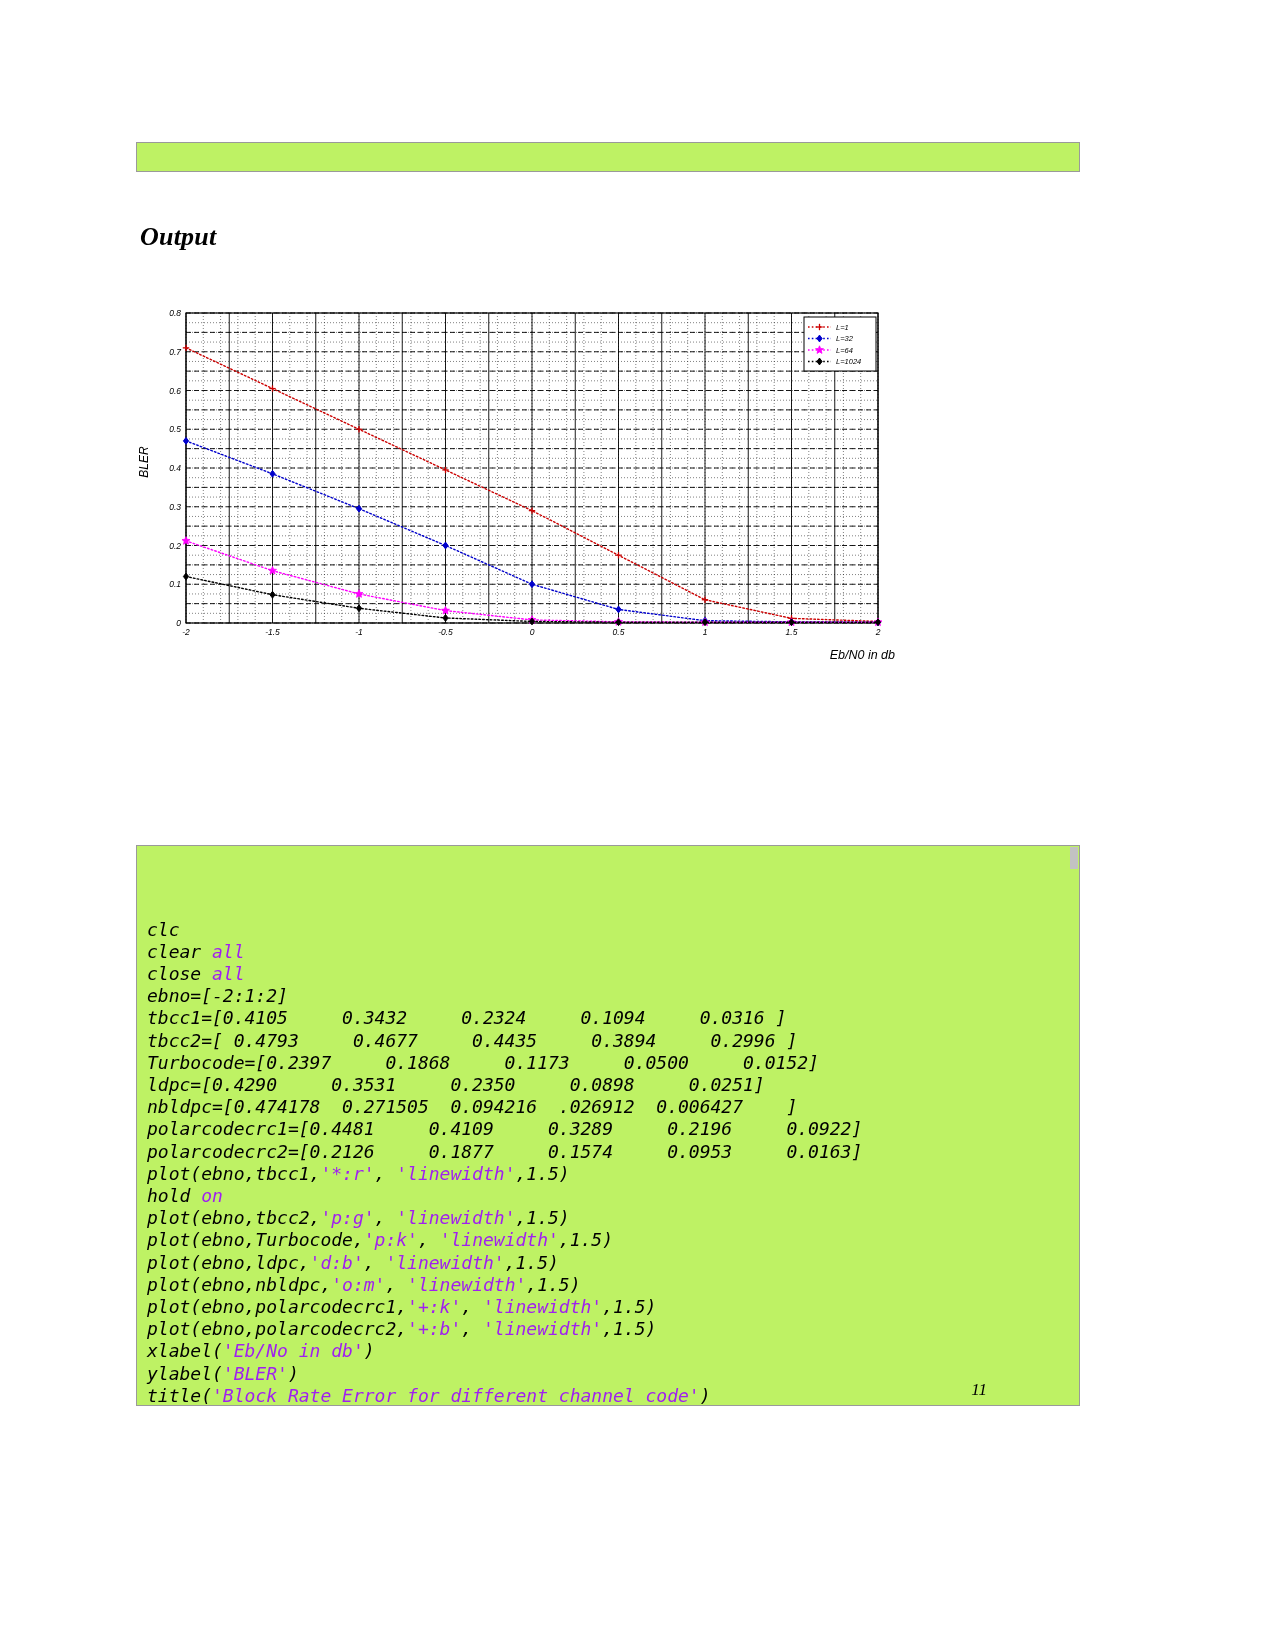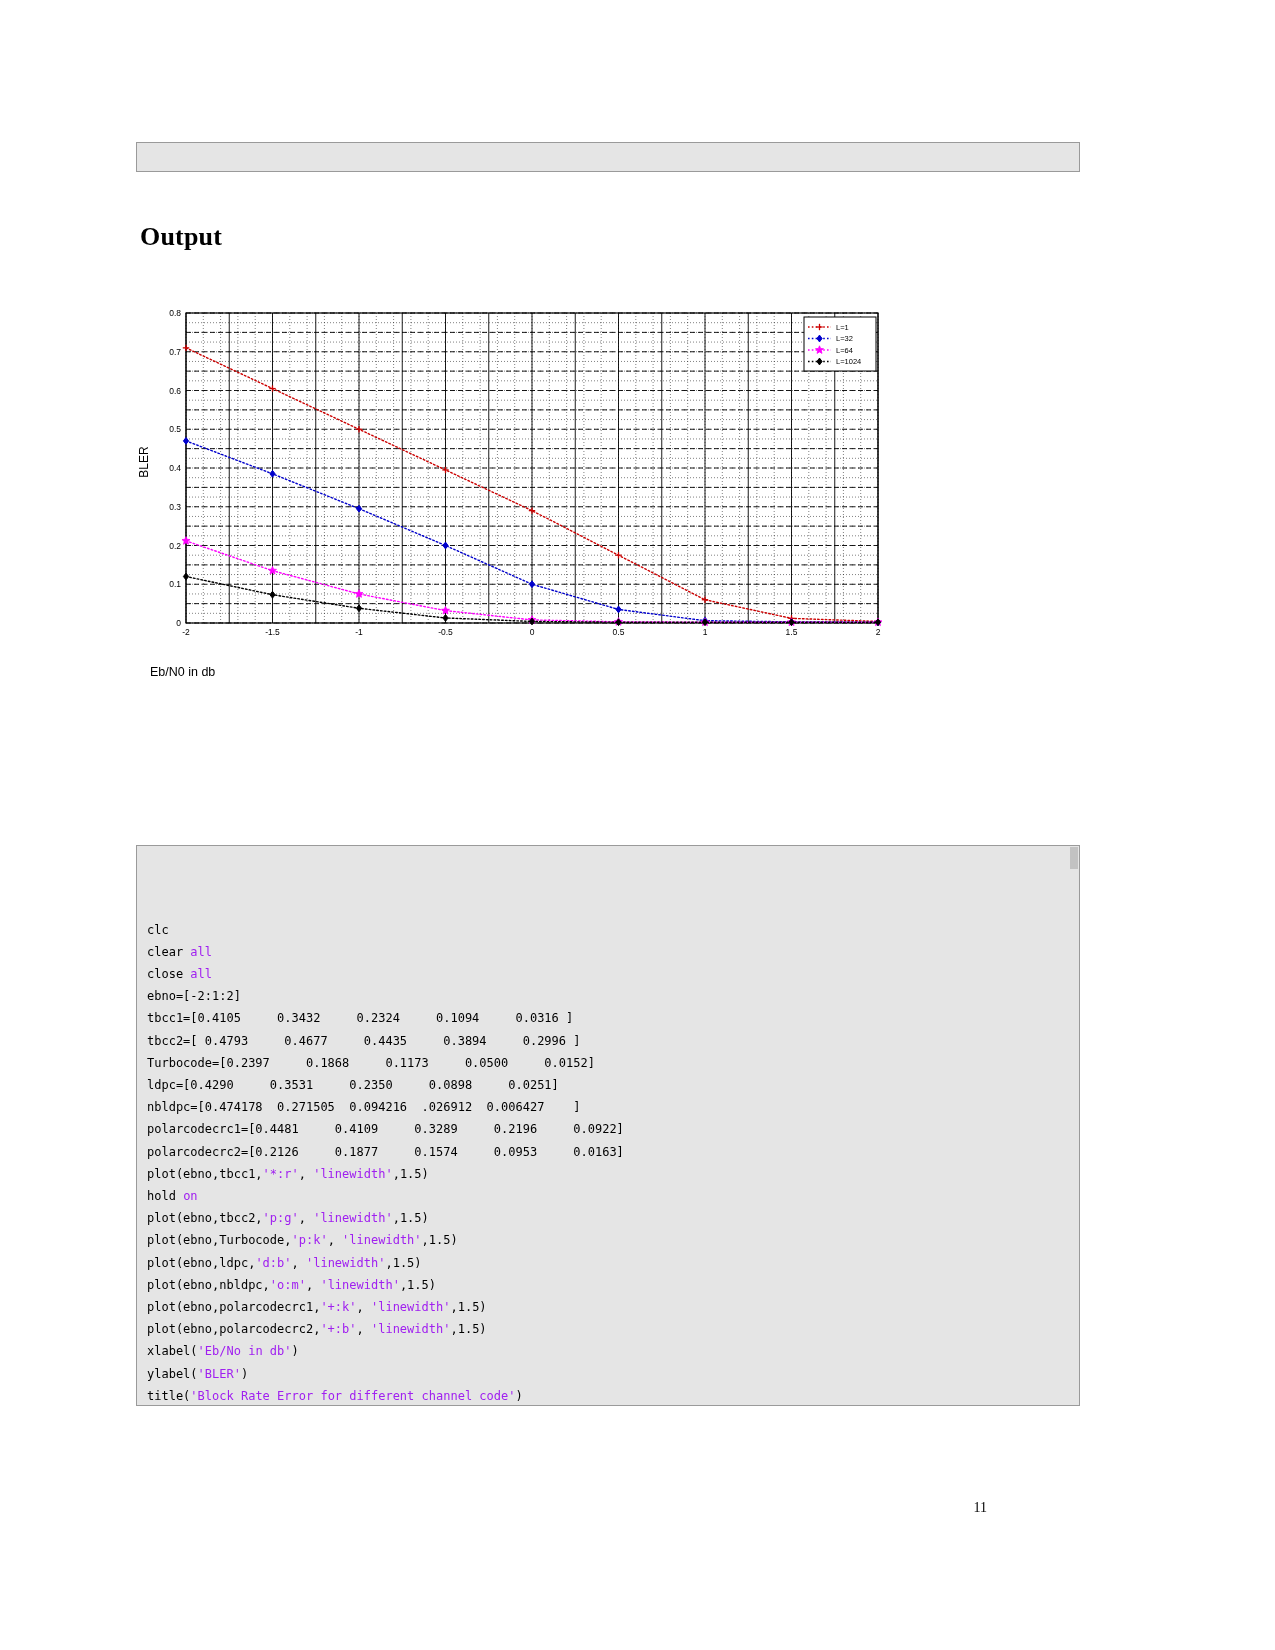--- a/index.html
+++ b/index.html
@@ -13,30 +13,31 @@
     position: relative;
     font-family: "Liberation Serif", serif;
     color: #000000;
     overflow: hidden;
   }
   .page {
     position: absolute;
     inset: 0;
     width: 1123px;
     height: 1650px;
+    font-style: italic;
   }
 
   
   .code-box {
     position: absolute;
-    background: #e5e5e5;
+    background: #bef264;
     border: 1px solid #9a9a9a;
     box-sizing: border-box;
     font-family: "DejaVu Sans Mono", monospace;
-    font-size: 12px;
+    font-size: 18px;
     line-height: 22.2px;
     color: #000000;
     white-space: pre;
     padding: 4px 0 16px 10px;
     overflow: hidden;
   }
   .code-box.top {
     left: 136px;
     top: 142px;
     width: 944px;
@@ -80,23 +81,23 @@
     top: 750px;
     width: 915px;
     font-family: "Liberation Serif", serif;
     font-weight: bold;
     font-size: 25.5px;
     line-height: 37px;
   }
   .page-number {
     position: absolute;
     right: 136px;
-    top: 1500px;
+    top: 1380px;
     font-family: "Liberation Serif", serif;
-    font-size: 14px;
+    font-size: 17px;
   }
 
   
   .figure {
     position: absolute;
     left: 150px;
     top: 285px;
     width: 745px;
     height: 380px;
   }
@@ -115,23 +116,23 @@
     left: -22px;
     top: 170px;
     transform: rotate(-90deg);
     transform-origin: center center;
     font-family: "Liberation Sans", sans-serif;
     font-size: 12px;
   }
   .xlabel {
     position: absolute;
     left: 0;
-    top: 380px;
+    top: 363px;
     width: 745px;
-    text-align: left;
+    text-align: right;
     font-family: "Liberation Sans", sans-serif;
     font-size: 12.5px;
   }
   .plot-svg {
     position: absolute;
     left: 0;
     top: 18px;
   }
   .tick-lbl {
     font-family: "Liberation Sans", sans-serif;

